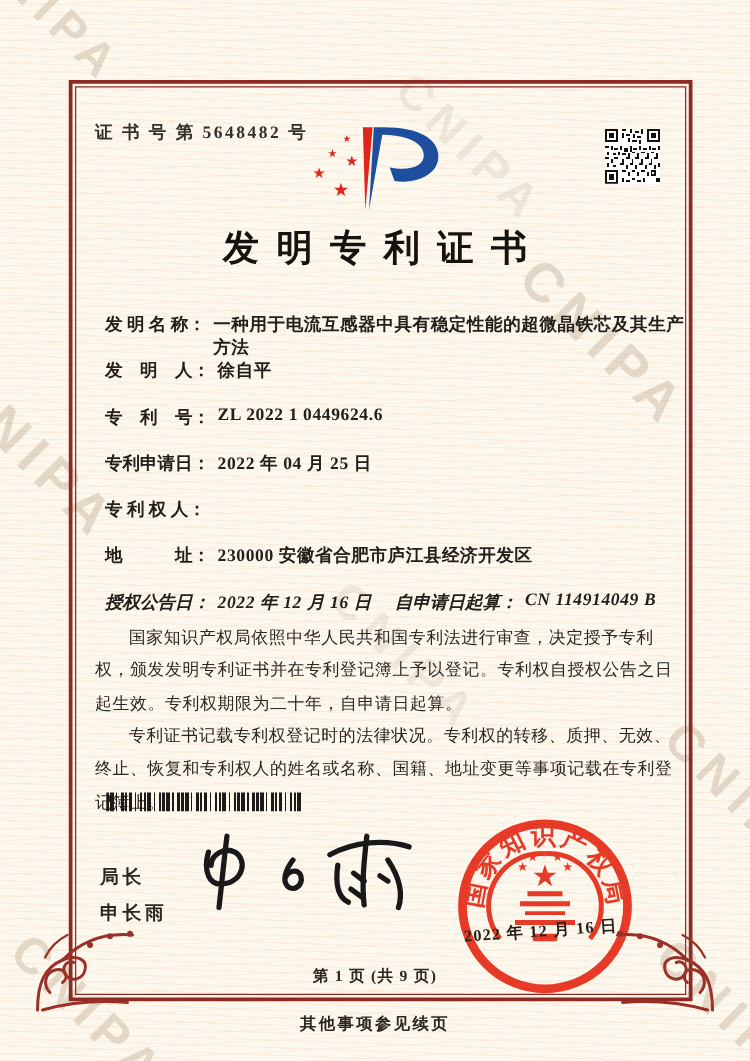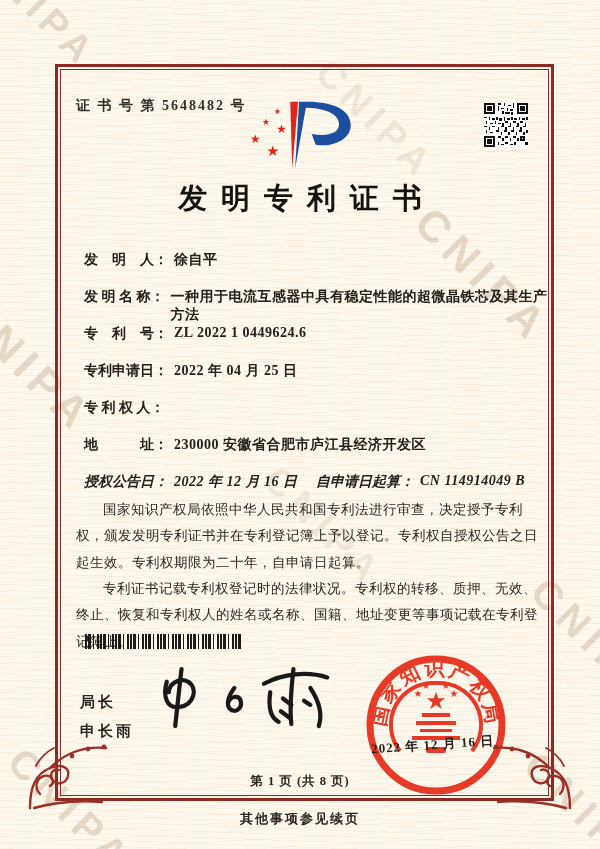--- a/index.html
+++ b/index.html
@@ -222,26 +222,26 @@
           <rect x="20" y="26" width="1" height="2"></rect>
           <rect x="27" y="26" width="2" height="2"></rect>
       </g>
     </svg>
   </div>
 
   <div class="title">发明专利证书</div>
 
   <div class="fields">
     <div class="row">
+      <span class="lbl">发 明 名 称：</span>
+      <span class="val">一种用于电流互感器中具有稳定性能的超微晶铁芯及其生产方法</span>
+    </div>
+    <div class="row">
       <span class="lbl">发　明　人：</span>
       <span class="val">徐自平</span>
-    </div>
-    <div class="row">
-      <span class="lbl">发 明 名 称：</span>
-      <span class="val">一种用于电流互感器中具有稳定性能的超微晶铁芯及其生产方法</span>
     </div>
     <div class="row">
       <span class="lbl">专　利　号：</span>
       <span class="val">ZL 2022 1 0449624.6</span>
     </div>
     <div class="row">
       <span class="lbl">专利申请日：</span>
       <span class="val">2022 年 04 月 25 日</span>
     </div>
     <div class="row">
@@ -335,16 +335,16 @@
       <path d="M24,52 C40,36 58,30 80,32"></path>
       <path d="M14,78 C8,72 10,62 18,60 C26,58 30,66 24,70"></path>
       <path d="M8,92 C30,86 52,84 76,86"></path>
       <circle cx="46" cy="40" r="2.4" fill="#993128" stroke="none"></circle>
       <circle cx="62" cy="33" r="2.4" fill="#993128" stroke="none"></circle>
       <circle cx="78" cy="31" r="2.4" fill="#993128" stroke="none"></circle>
       <path d="M10,50 C14,42 20,36 28,32" stroke-width="1.8"></path>
     </svg>
   </div>
 
-  <div class="page-info">第 1 页 (共 8 页)</div>
+  <div class="page-info">第 1 页 (共 9 页)</div>
   <div class="footer-note">其他事项参见续页</div>
 
 </div>
 
 </body></html>

